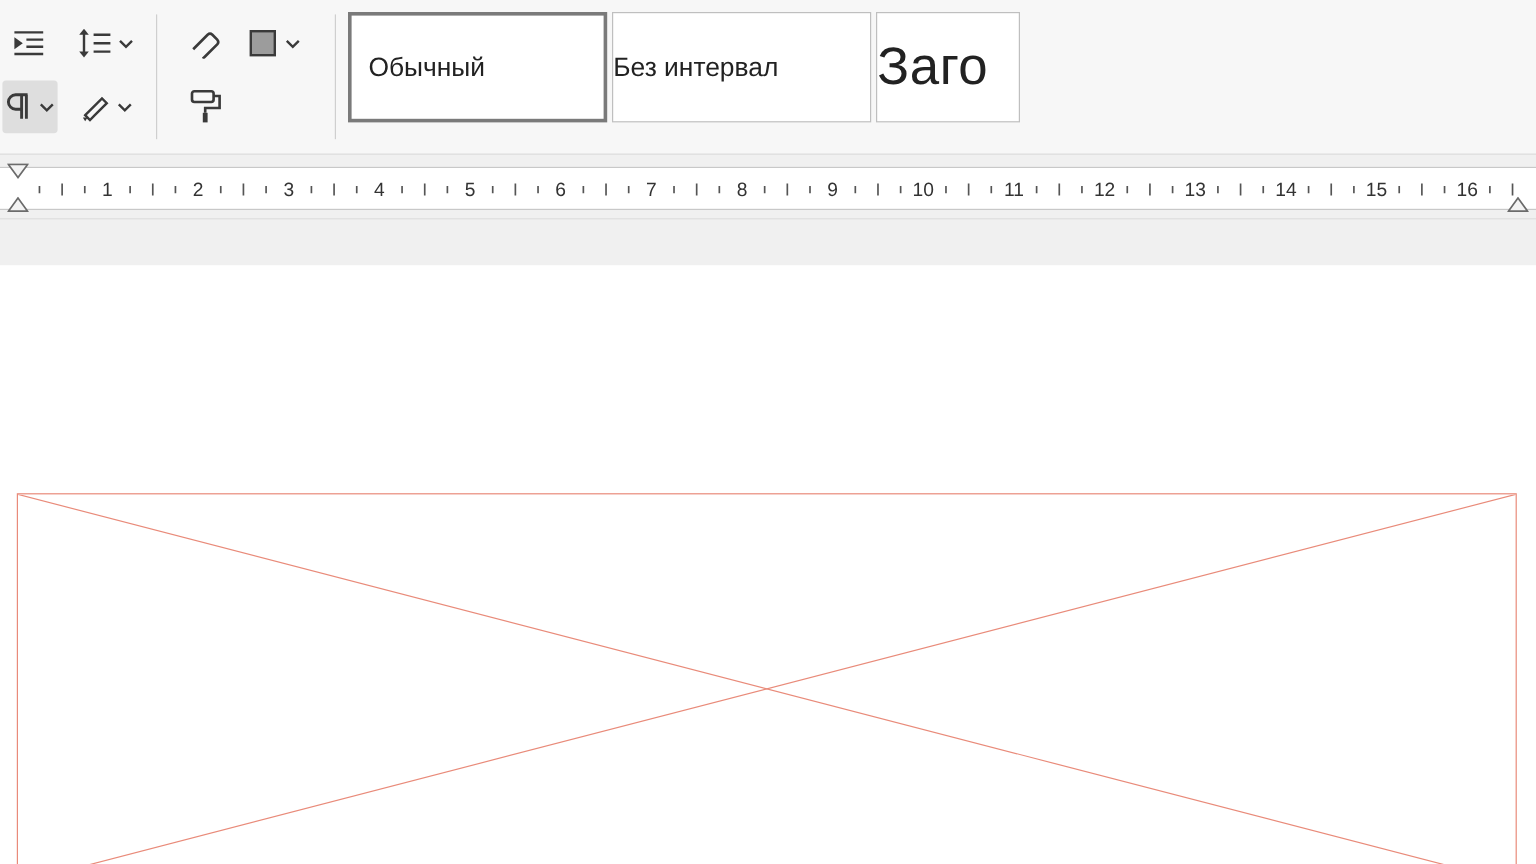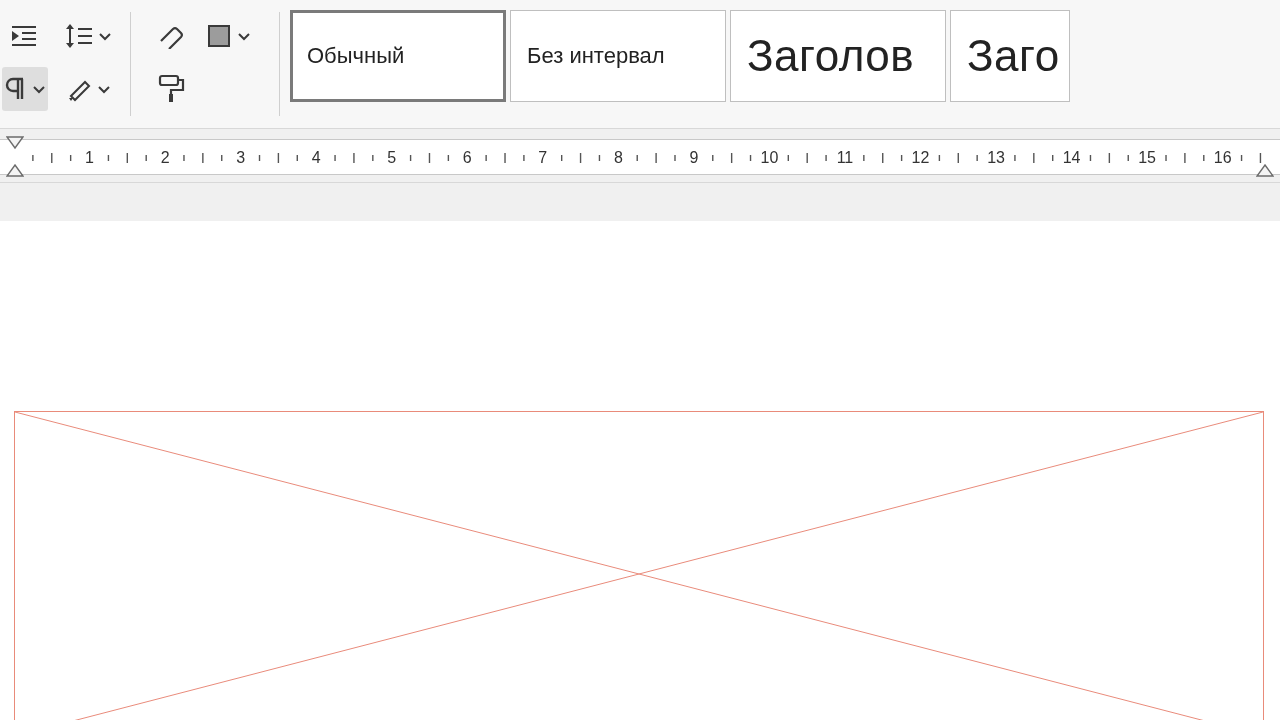--- a/index.html
+++ b/index.html
@@ -66,21 +66,20 @@
     padding: 10px 0 10px 4px;
     gap: 4px;
   }
   .style-item {
     background: #ffffff;
     border: 1px solid #bfbfbf;
     width: 216px;
     height: 92px;
     display: flex;
     align-items: center;
-    padding-left: 16px;
     overflow: hidden;
     white-space: nowrap;
     cursor: pointer;
     color: #222;
   }
   .style-item.selected {
     border: 3px solid #7a7a7a;
     padding-left: 14px;
   }
   .style-item .label {
@@ -253,23 +252,20 @@
   </div>
 
   <div class="vsep"></div>
 
   <div class="style-gallery" id="style-gallery">
       <div class="style-item selected">
         <span class="label">Обычный</span>
       </div>
       <div class="style-item">
         <span class="label">Без интервал</span>
-      </div>
-      <div class="style-item big">
-        <span class="label">Заголов</span>
       </div>
       <div class="style-item big" style="width: 120px;">
         <span class="label">Заго</span>
       </div>
     </div>
 </div>
 
 <div class="ruler-wrap">
   <div class="ruler">
 

